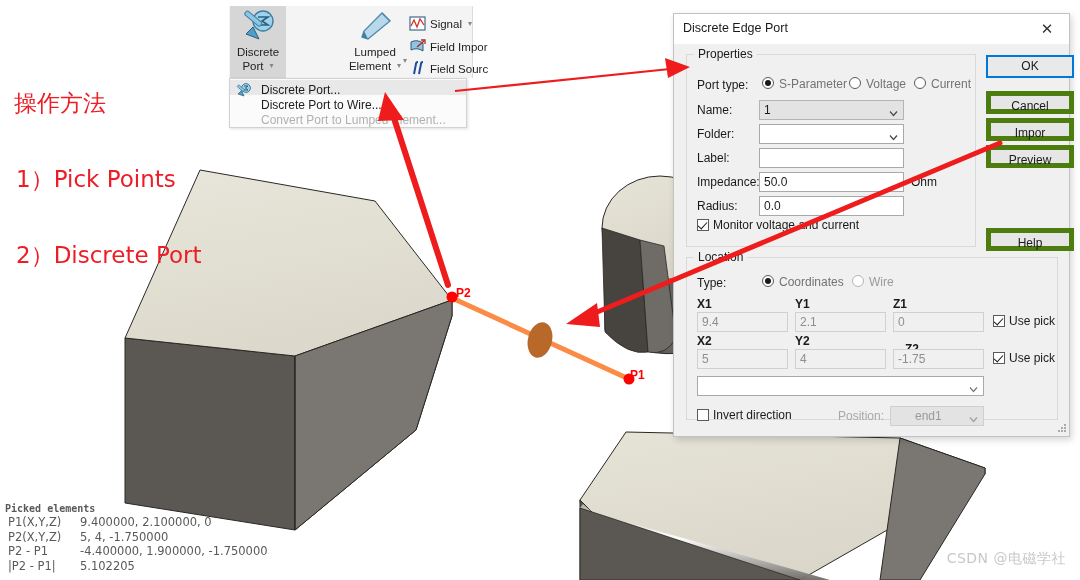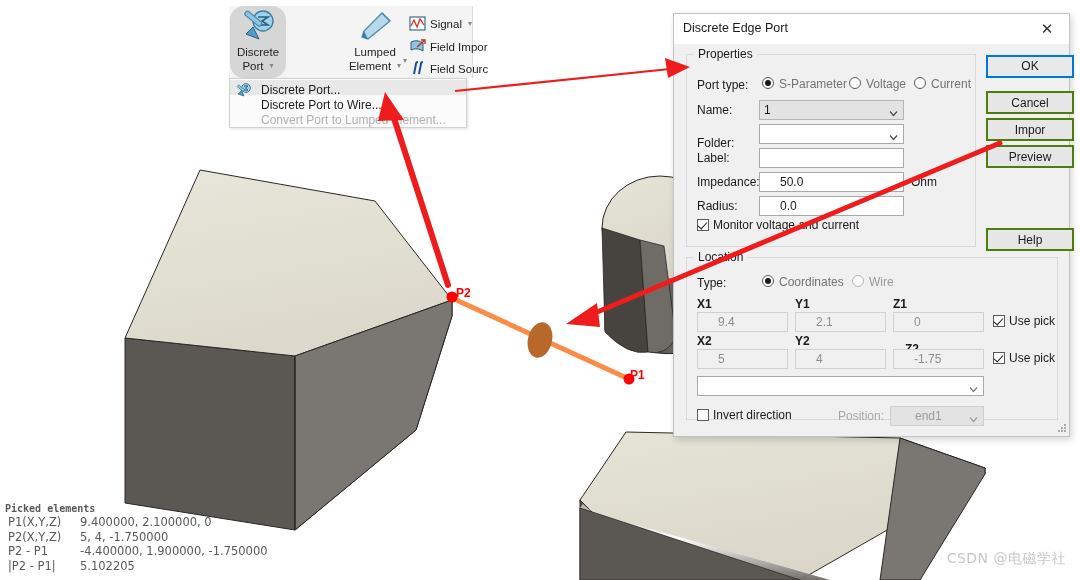--- a/index.html
+++ b/index.html
@@ -97,21 +97,21 @@
     position: absolute;
     top: 0;
     width: 56px;
     height: 72px;
     text-align: center;
     font-size: 11.5px;
     color: #222;
     line-height: 13px;
     cursor: default;
   }
-  .rb-big.selected { background: #d6d6d6; border-radius: 14px; }
+  .rb-big.selected { background: #d6d6d6; }
   .rb-big .rb-ico {
     display: block;
     height: 38px;
     margin-top: 2px;
   }
   .rb-big .rb-txt1, .rb-big .rb-txt2 { display: block; }
 
   .rb-small {
     position: absolute;
     height: 22px;
@@ -228,21 +228,21 @@
 
   .textbox {
     position: absolute;
     height: 20px;
     background: #ffffff;
     border: 1px solid #a9a9a9;
     box-sizing: border-box;
     font-size: 12px;
     color: #1a1a1a;
     line-height: 18px;
-    padding-left: 20px;
+    padding-left: 4px;
     overflow: hidden;
     white-space: nowrap;
   }
   .textbox.readonly {
     background: #f0f0f0;
     border: 1px solid #d0d0d0;
     color: #8e8e8e;
   }
 
   .combo {
@@ -322,21 +322,21 @@
     border: solid #1a1a1a;
     border-width: 0 1.6px 1.6px 0;
     transform: rotate(42deg);
   }
 
   .dlg-btn {
     position: absolute;
     width: 88px;
     height: 23px;
     background: #e6e6e6;
-    border: 2px solid #4d7c0f;
+    border: 5px solid #4d7c0f;
     box-sizing: border-box;
     font-size: 12px;
     color: #1a1a1a;
     text-align: center;
     line-height: 21px;
     cursor: default;
   }
   .dlg-btn.default {
     border: 2px solid #0078d7;
     background: #e9e9e9;
@@ -432,20 +432,25 @@
       <circle cx="452" cy="297" r="5.5" fill="#ff0000"></circle>
     </g>
     <g>
       <circle cx="629" cy="379" r="5.5" fill="#ff0000"></circle>
     </g>
   </svg>
 
   <div style="position:absolute;left:456px;top:286px;color:#ff0000;font-size:12px;font-weight:bold;font-family:'Liberation Sans',sans-serif;">P2</div>
   <div style="position:absolute;left:630px;top:368px;color:#ff0000;font-size:12px;font-weight:bold;font-family:'Liberation Sans',sans-serif;">P1</div>
 
+  <div id="annotation">
+    <span class="ann-title">操作方法</span>
+    <span class="ann-line">1）Pick Points</span>
+    <span class="ann-line">2）Discrete Port</span>
+  </div>
 
   <div id="ribbon">
 
     <div class="rb-big selected" style="left:1px;">
       <span class="rb-ico">
         <svg width="42" height="38" viewBox="0 0 42 38">
           <circle cx="26" cy="13" r="10" fill="#9fd2ec" stroke="#3d7fa0" stroke-width="1.4"></circle>
           <path d="M21 9 L31 9 L25 13 L31 17 L21 17" fill="none" stroke="#2b5f7d" stroke-width="1.6"></path>
           <rect x="6" y="8" width="20" height="5" rx="2" fill="#8fc4e2" stroke="#3d7fa0" stroke-width="1" transform="rotate(40 16 11)"></rect>
           <path d="M9 26 L16 19 L22 31 Z" fill="#4f9ec9" stroke="#2b5f7d" stroke-width="1"></path>
@@ -538,21 +543,21 @@
     <div class="fld-label" style="left:23px;top:89px;">Name:</div>
     <div class="combo greyed" style="left:85px;top:86px;width:145px;">
       <span>1</span>
       <span class="cb-arrow">
         <svg width="9" height="9" viewBox="0 0 9 9">
             <path d="M1 2.5 L4.5 6.5 L8 2.5" fill="none" stroke="#4a4a4a" stroke-width="1.2"></path>
           </svg>
       </span>
     </div>
 
-    <div class="fld-label" style="left:23px;top:122px;text-align:center;">Folder:</div>
+    <div class="fld-label" style="left:23px;top:113px;text-align:center;">Folder:</div>
     <div class="combo" style="left:85px;top:110px;width:145px;">
       <span></span>
       <span class="cb-arrow">
         <svg width="9" height="9" viewBox="0 0 9 9">
             <path d="M1 2.5 L4.5 6.5 L8 2.5" fill="none" stroke="#4a4a4a" stroke-width="1.2"></path>
           </svg>
       </span>
     </div>
 
     <div class="fld-label" style="left:23px;top:137px;">Label:</div>

